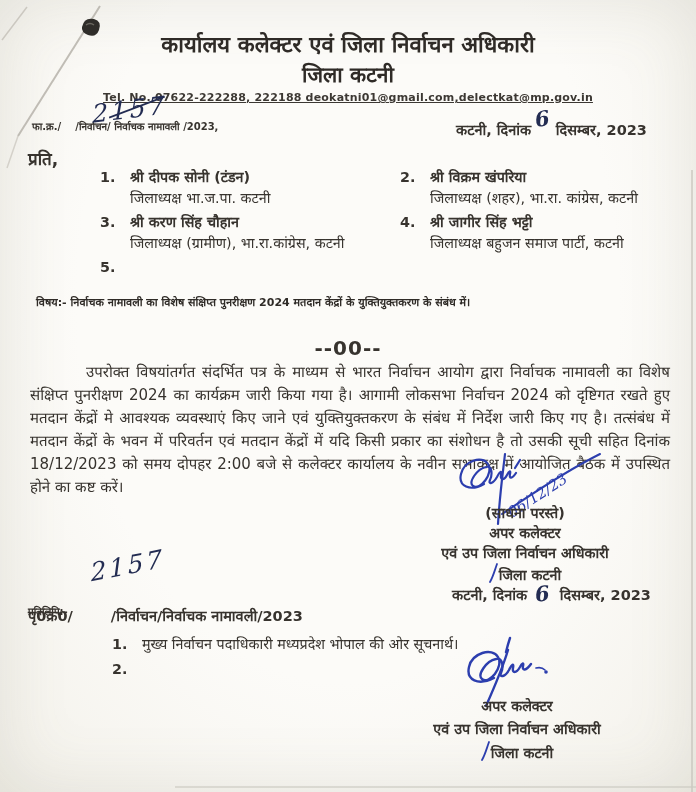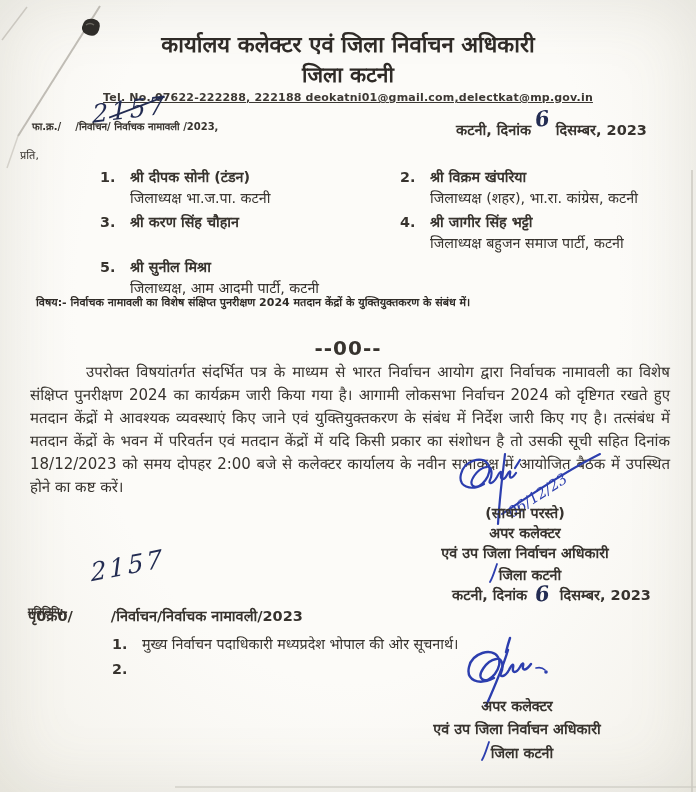--- a/index.html
+++ b/index.html
@@ -25,21 +25,21 @@
   .date1{left:456px;top:115px;}
   .date2{left:452px;top:580px;}
   .hw{font-family:"DejaVu Serif","Liberation Serif",serif;font-style:italic;color:#232c52;}
   .hw-num-top{left:92px;top:95px;font-size:25px;letter-spacing:3px;transform:rotate(-7deg) skewX(-6deg);}
   .hw-num-bottom{left:90px;top:551px;font-size:25px;letter-spacing:3px;transform:rotate(-11deg) skewX(-8deg);}
   .hw-strike{position:absolute;left:16px;top:12px;width:58px;height:2px;background:#232c52;transform:rotate(-14deg);}
   .hw-day{display:inline-block;font-family:"DejaVu Serif","Liberation Serif",serif;font-style:italic;color:#232c52;font-size:21px;font-weight:bold;}
   .raised{position:relative;top:-9px;margin:0 6px 0 4px;transform:rotate(-8deg);}
   .lowered{position:relative;top:1px;margin:0 10px 0 8px;transform:rotate(-6deg);}
   
-  .salutation{left:20px;top:147px;font-size:11px;font-weight:400;}
+  .salutation{left:28px;top:147px;font-size:17px;font-weight:700;}
   .addr-grid{left:100px;top:167px;width:575px;display:grid;grid-template-columns:300px 1fr;row-gap:3px;}
   .addr-item{display:flex;font-size:14.3px;line-height:21px;}
   .addr-no{width:20px;margin-right:10px;font-weight:600;}
   .addr-name{font-weight:600;}
   .addr-desig{font-weight:500;}
   
   .subject{left:36px;top:294px;width:645px;font-size:11px;font-weight:bold;color:#2f2b27;}
   .separator{left:0;right:0;top:336px;text-align:center;font-size:20px;font-weight:bold;letter-spacing:1px;}
   
   .body-par{left:30px;top:361px;width:640px;font-size:15px;line-height:23px;text-align:justify;text-indent:56px;color:#36322d;}
@@ -92,31 +92,29 @@
       <span class="addr-desig">जिलाध्यक्ष भा.ज.पा. कटनी</span></span>
     </div>
     <div class="addr-item">
       <span class="addr-no">2.</span>
       <span><span class="addr-name">श्री विक्रम खंपरिया</span><br>
       <span class="addr-desig">जिलाध्यक्ष (शहर), भा.रा. कांग्रेस, कटनी</span></span>
     </div>
     <div class="addr-item">
       <span class="addr-no">3.</span>
       <span><span class="addr-name">श्री करण सिंह चौहान</span><br>
-      </span>
+      <span class="addr-desig">जिलाध्यक्ष (ग्रामीण), भा.रा.कांग्रेस, कटनी</span></span>
     </div>
     <div class="addr-item">
       <span class="addr-no">4.</span>
       <span><span class="addr-name">श्री जागीर सिंह भट्टी</span><br>
       <span class="addr-desig">जिलाध्यक्ष बहुजन समाज पार्टी, कटनी</span></span>
     </div>
     <div class="addr-item">
       <span class="addr-no">5.</span>
-      <span><span class="addr-name">श्री सुनील मिश्रा</span><br>
-      <span class="addr-desig">जिलाध्यक्ष, आम आदमी पार्टी, कटनी</span></span>
     </div>
   </div>
 
   <div class="abs subject">विषय:- निर्वाचक नामावली का विशेष संक्षिप्त पुनरीक्षण 2024 मतदान केंद्रों के युक्तियुक्तकरण के संबंध में।</div>
   <div class="abs separator">--00--</div>
 
   <div class="abs body-par">उपरोक्त विषयांतर्गत संदर्भित पत्र के माध्यम से भारत निर्वाचन आयोग द्वारा निर्वाचक नामावली का विशेष संक्षिप्त पुनरीक्षण 2024 का कार्यक्रम जारी किया गया है। आगामी लोकसभा निर्वाचन 2024 को दृष्टिगत रखते हुए मतदान केंद्रों मे आवश्यक व्यवस्थाएं किए जाने एवं युक्तियुक्तकरण के संबंध में निर्देश जारी किए गए है। तत्संबंध में मतदान केंद्रों के भवन में परिवर्तन एवं मतदान केंद्रों में यदि किसी प्रकार का संशोधन है तो उसकी सूची सहित दिनांक 18/12/2023 को समय दोपहर 2:00 बजे से कलेक्टर कार्यालय के नवीन सभाकक्ष में आयोजित बैठक में उपस्थित होने का कष्ट करें।</div>
 
   <svg class="abs" style="left:450px;top:444px;" width="165" height="86" viewBox="0 0 165 86">
     <g stroke="#2c3eae" fill="none" stroke-width="2.2" stroke-linecap="round">

